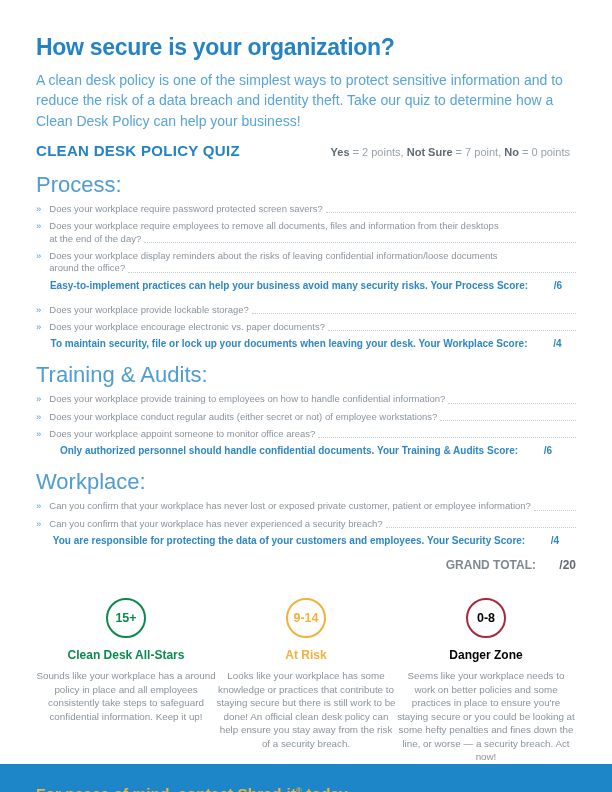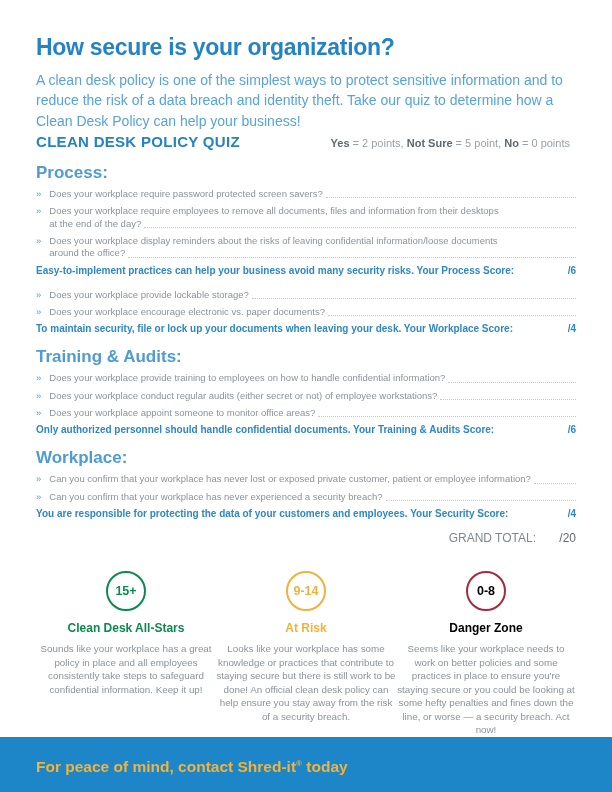--- a/index.html
+++ b/index.html
@@ -16,50 +16,50 @@
     margin-top:34px;
     font-size:23px; font-weight:bold; letter-spacing:-0.3px;
     color:#2383C5;
   }
   .intro {
     margin-top:9px; max-width:545px;
     font-size:14px; line-height:1.45;
     color:#58A3D8;
   }
 
-  .quiz-row { margin-top:2px; display:flex; align-items:baseline; }
+  .quiz-row { margin-top:11px; display:flex; align-items:baseline; }
   .quiz-title {
     font-size:15px; font-weight:bold; letter-spacing:0.3px;
     color:#2383C5;
   }
   .legend { margin-left:auto; margin-right:6px; font-size:11px; color:#98A1A9; }
   .legend b { color:#5E6972; }
 
   .section { margin-top:13px; }
   .section-heading {
-    font-size:17px; font-weight:700; color:#4E9CD2;
+    font-size:22px; font-weight:400; color:#4E9CD2;
     margin-bottom:5px;
   }
   .q { display:flex; margin-bottom:5px; font-size:9.5px; color:#8A939C; line-height:1.3; }
   .bullet { color:#4E9CD2; font-size:9.5px; margin-right:8px; flex:0 0 auto; }
   .q-body { flex:1; }
   .q-line { display:flex; }
   .q-text { flex:0 0 auto; }
   .leader { flex:1; border-bottom:1px dotted #C3CCD2; margin:0 0 2px 3px; }
 
   .score-line {
-    display:flex; justify-content:space-between; align-items:baseline;
+    display:flex; justify-content:center; align-items:baseline;
     margin-top:3px; margin-bottom:9px;
     font-size:10px; font-weight:bold; color:#2E87C5;
   }
   .score-value { width:34px; text-align:right; }
 
   .grand-total {
     display:flex; justify-content:flex-end; align-items:baseline;
-    margin-top:12px; font-size:12px; font-weight:normal; color:#7E8890;
+    margin-top:12px; font-size:12px; font-weight:bold; color:#7E8890;
   }
   .grand-total .score-value { color:#636B72; width:40px; }
 
   .results { margin-top:26px; display:flex; justify-content:space-between; }
   .result { width:186px; display:flex; flex-direction:column; align-items:center; text-align:center; }
   .badge {
     width:40px; height:40px; border-radius:50%;
     border:2px solid; display:flex; align-items:center; justify-content:center;
     font-size:12.5px; font-weight:bold;
   }
@@ -81,21 +81,21 @@
 </head>
 <body>
 
 <div class="content">
 
   <h1 class="page-title">How secure is your organization?</h1>
   <p class="intro">A clean desk policy is one of the simplest ways to protect sensitive information and to reduce the risk of a data breach and identity theft. Take our quiz to determine how a Clean Desk Policy can help your business!</p>
 
   <div class="quiz-row">
     <span class="quiz-title">CLEAN DESK POLICY QUIZ</span>
-    <span class="legend"><b>Yes</b><span> = 2 points, </span><b>Not Sure</b><span> = 5 point, </span><b>No</b><span> = 0 points</span></span>
+    <span class="legend"><b>Yes</b><span> = 2 points, </span><b>Not Sure</b><span> = 7 point, </span><b>No</b><span> = 0 points</span></span>
   </div>
 
   <div class="section">
     <h2 class="section-heading">Process:</h2>
     <div class="q">
       <span class="bullet">»</span>
       <div class="q-body">
           <div class="q-line">
             <span class="q-text">Does your workplace require password protected screen savers?</span>
             <span class="leader"></span>
@@ -216,21 +216,21 @@
 
   <div class="grand-total">
     <span>GRAND TOTAL:</span>
     <span class="score-value">/20</span>
   </div>
 
   <div class="results">
     <div class="result green">
       <div class="badge">15+</div>
       <div class="result-title">Clean Desk All-Stars</div>
-      <p class="result-body">Sounds like your workplace has a great policy in place and all employees consistently take steps to safeguard confidential information. Keep it up!</p>
+      <p class="result-body">Sounds like your workplace has a around policy in place and all employees consistently take steps to safeguard confidential information. Keep it up!</p>
     </div>
     <div class="result amber">
       <div class="badge">9-14</div>
       <div class="result-title">At Risk</div>
       <p class="result-body">Looks like your workplace has some knowledge or practices that contribute to staying secure but there is still work to be done! An official clean desk policy can help ensure you stay away from the risk of a security breach.</p>
     </div>
     <div class="result red">
       <div class="badge">0-8</div>
       <div class="result-title">Danger Zone</div>
       <p class="result-body">Seems like your workplace needs to work on better policies and some practices in place to ensure you're staying secure or you could be looking at some hefty penalties and fines down the line, or worse — a security breach. Act now!</p>

